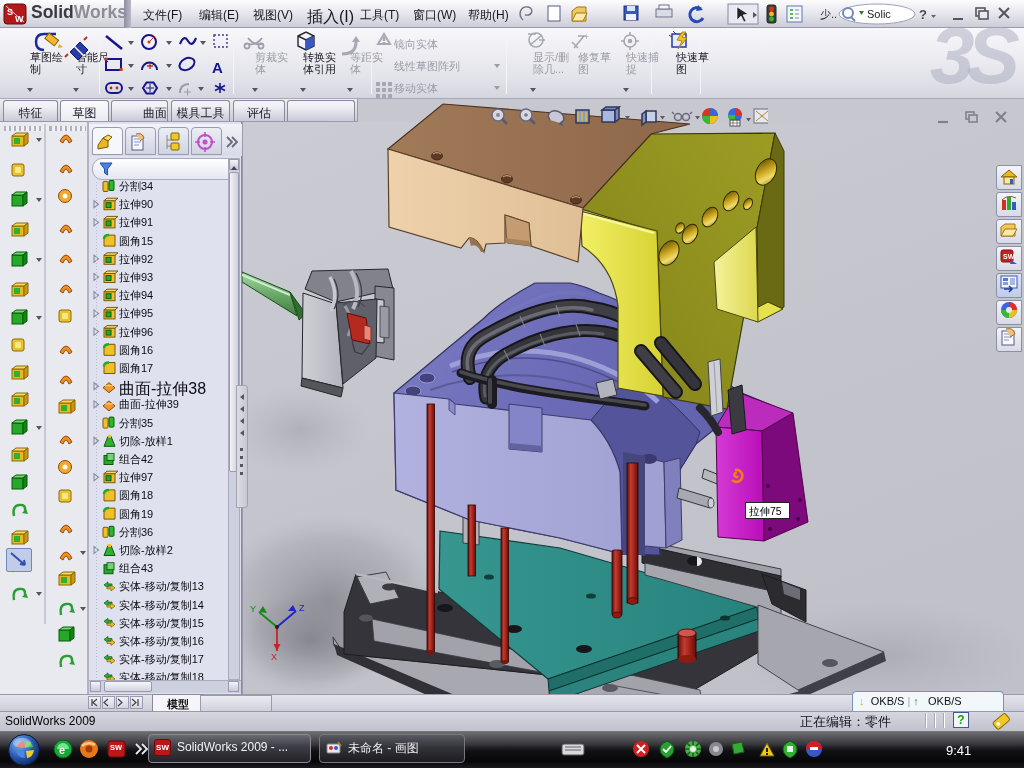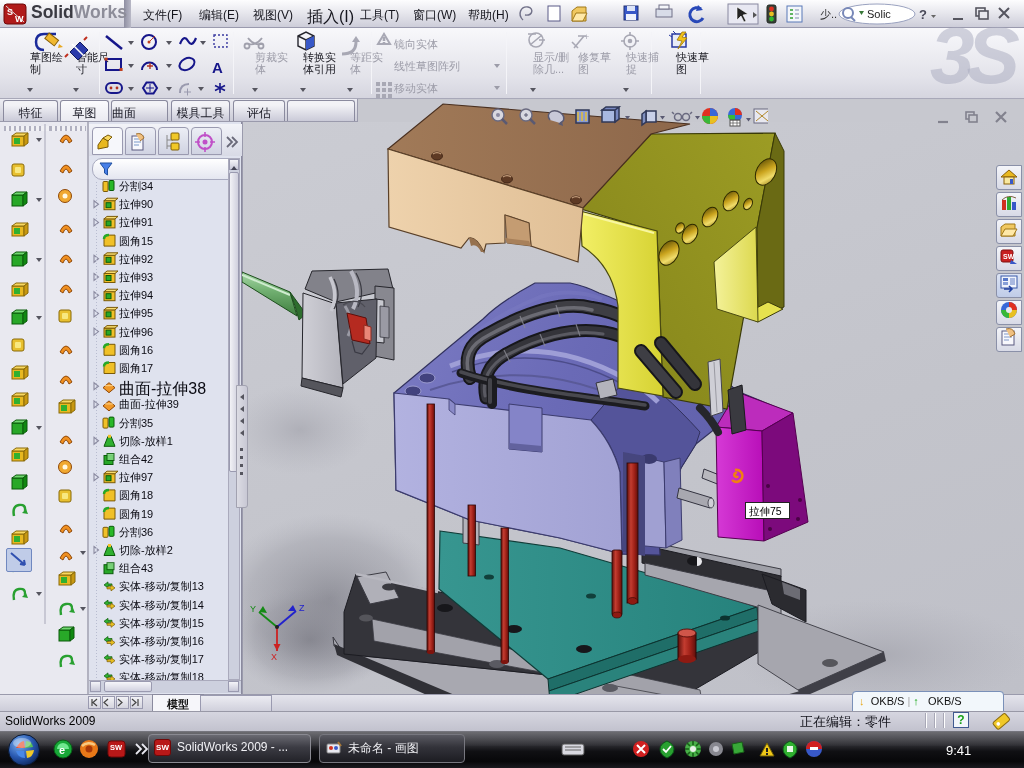--- a/index.html
+++ b/index.html
@@ -208,21 +208,21 @@
 
  <g>
   <rect x="672" y="6" width="14" height="13" fill="#e8ecf8" stroke="#2838a0" stroke-width="1.5"></rect>
   <path d="M676 6 l-3 -3 M672 9 l-3 -2" stroke="#2838a0"></path>
   <path d="M682 4 l-5 8 5 1 -4 8 9 -11 -5 -1 4 -5 z" fill="#f0c018" stroke="#a07808" stroke-width="0.8"></path>
  </g>
 </svg>
 <div class="a" style="left:0;top:99px;width:358px;height:23px;background:linear-gradient(#ededf3,#c9c9d5);border-right:1px solid #9a9aac"></div>
 <div class="a" style="left:3px;top:100px;width:55px;height:22px;background:linear-gradient(#f2f2f6 20%,#c8c8d6);border-top:1px solid #8a8a9e;border-left:1px solid #8a8a9e;border-right:1px solid #8a8a9e;border-radius:3px 3px 0 0;font-size:12px;color:#1a1a26;text-align:center;padding-top:4px">特征</div>
 <div class="a" style="left:60px;top:100px;width:49px;height:22px;background:linear-gradient(#fbfbfd,#eaeaf1);border-bottom:1px solid #eaeaf1;border-top:1px solid #8a8a9e;border-left:1px solid #8a8a9e;border-right:1px solid #8a8a9e;border-radius:3px 3px 0 0;font-size:12px;color:#1a1a26;text-align:center;padding-top:4px">草图</div>
-<div class="a" style="left:111px;top:100px;width:57px;height:22px;background:linear-gradient(#f2f2f6 20%,#c8c8d6);border-top:1px solid #8a8a9e;border-left:1px solid #8a8a9e;border-right:1px solid #8a8a9e;border-radius:3px 3px 0 0;font-size:12px;color:#1a1a26;text-align:left;padding-top:4px">曲面</div>
+<div class="a" style="left:111px;top:100px;width:57px;height:22px;background:linear-gradient(#f2f2f6 20%,#c8c8d6);border-top:1px solid #8a8a9e;border-left:1px solid #8a8a9e;border-right:1px solid #8a8a9e;border-radius:3px 3px 0 0;font-size:12px;color:#1a1a26;text-align:right;padding-top:4px">曲面</div>
 <div class="a" style="left:171px;top:100px;width:59px;height:22px;background:linear-gradient(#f2f2f6 20%,#c8c8d6);border-top:1px solid #8a8a9e;border-left:1px solid #8a8a9e;border-right:1px solid #8a8a9e;border-radius:3px 3px 0 0;font-size:12px;color:#1a1a26;text-align:center;padding-top:4px">模具工具</div>
 <div class="a" style="left:233px;top:100px;width:52px;height:22px;background:linear-gradient(#f2f2f6 20%,#c8c8d6);border-top:1px solid #8a8a9e;border-left:1px solid #8a8a9e;border-right:1px solid #8a8a9e;border-radius:3px 3px 0 0;font-size:12px;color:#1a1a26;text-align:center;padding-top:4px">评估</div>
 <div class="a" style="left:287px;top:100px;width:68px;height:22px;background:linear-gradient(#f2f2f6 20%,#c8c8d6);border-top:1px solid #8a8a9e;border-left:1px solid #8a8a9e;border-right:1px solid #8a8a9e;border-radius:3px 3px 0 0;font-size:12px;color:#1a1a26;text-align:center;padding-top:20px">DimXpert</div>
 <div class="a" style="left:0;top:121px;width:358px;height:1px;background:#9a9aac"></div>
 <div class="a" style="left:0;top:122px;width:242px;height:572px;background:#e9e9f0"></div>
 <div class="a" style="left:4px;top:126px;width:80px;height:5px;background:repeating-linear-gradient(90deg,#b0b0c0 0 2px,#f0f0f4 2px 5px)"></div>
 <div class="a" style="left:50px;top:126px;width:36px;height:5px;background:repeating-linear-gradient(90deg,#b0b0c0 0 2px,#f0f0f4 2px 5px)"></div>
 <div class="a" style="left:44px;top:124px;width:2px;height:500px;background:#c8c8d4"></div>
 <div class="a" style="left:87px;top:122px;width:2px;height:572px;background:#b2b2c0"></div>
 <svg class="a" style="left:0;top:122px" width="88" height="572" viewBox="0 0 88 572">

